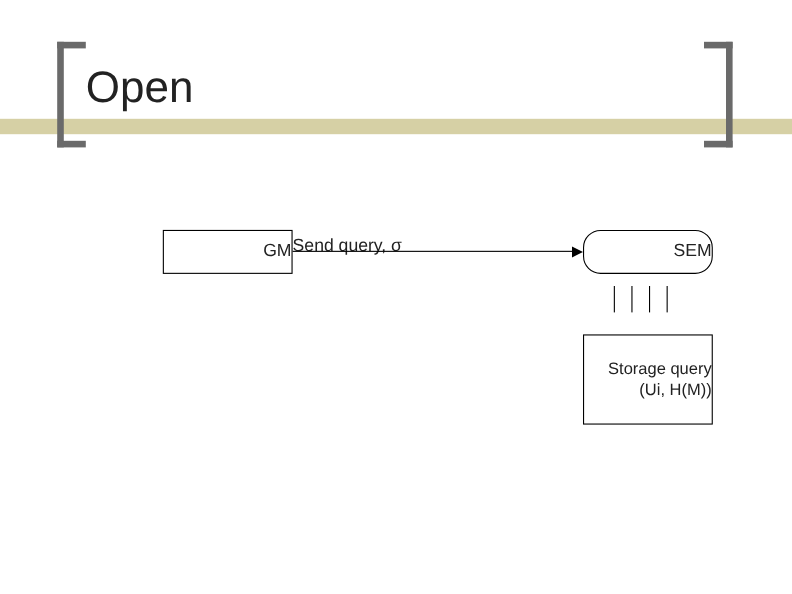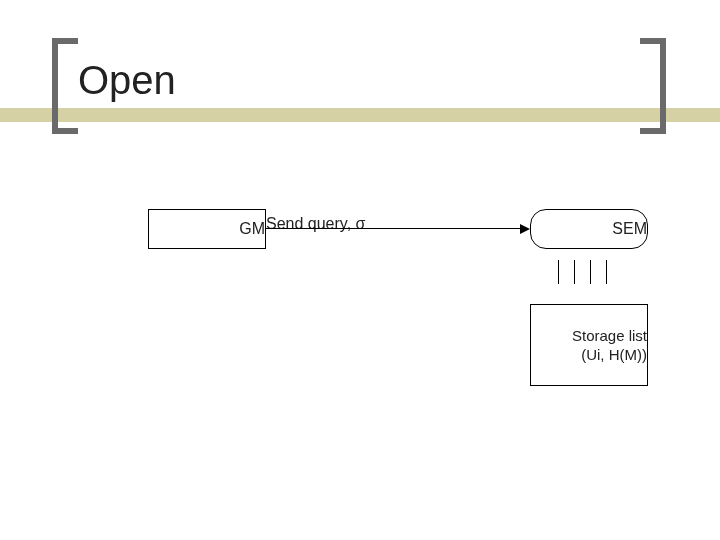--- a/index.html
+++ b/index.html
@@ -129,15 +129,15 @@
 <div class="arrow-head"></div>
 
 <div class="ticks" id="ticks">
     <div class="tick" style="left: 18px;"></div>
     <div class="tick" style="left: 34px;"></div>
     <div class="tick" style="left: 50px;"></div>
     <div class="tick" style="left: 66px;"></div>
   </div>
 
 <div class="box storage">
-  <span>Storage list</span>
+  <span>Storage query</span>
   <span>(Ui, H(M))</span>
 </div>
 
 </body></html>

